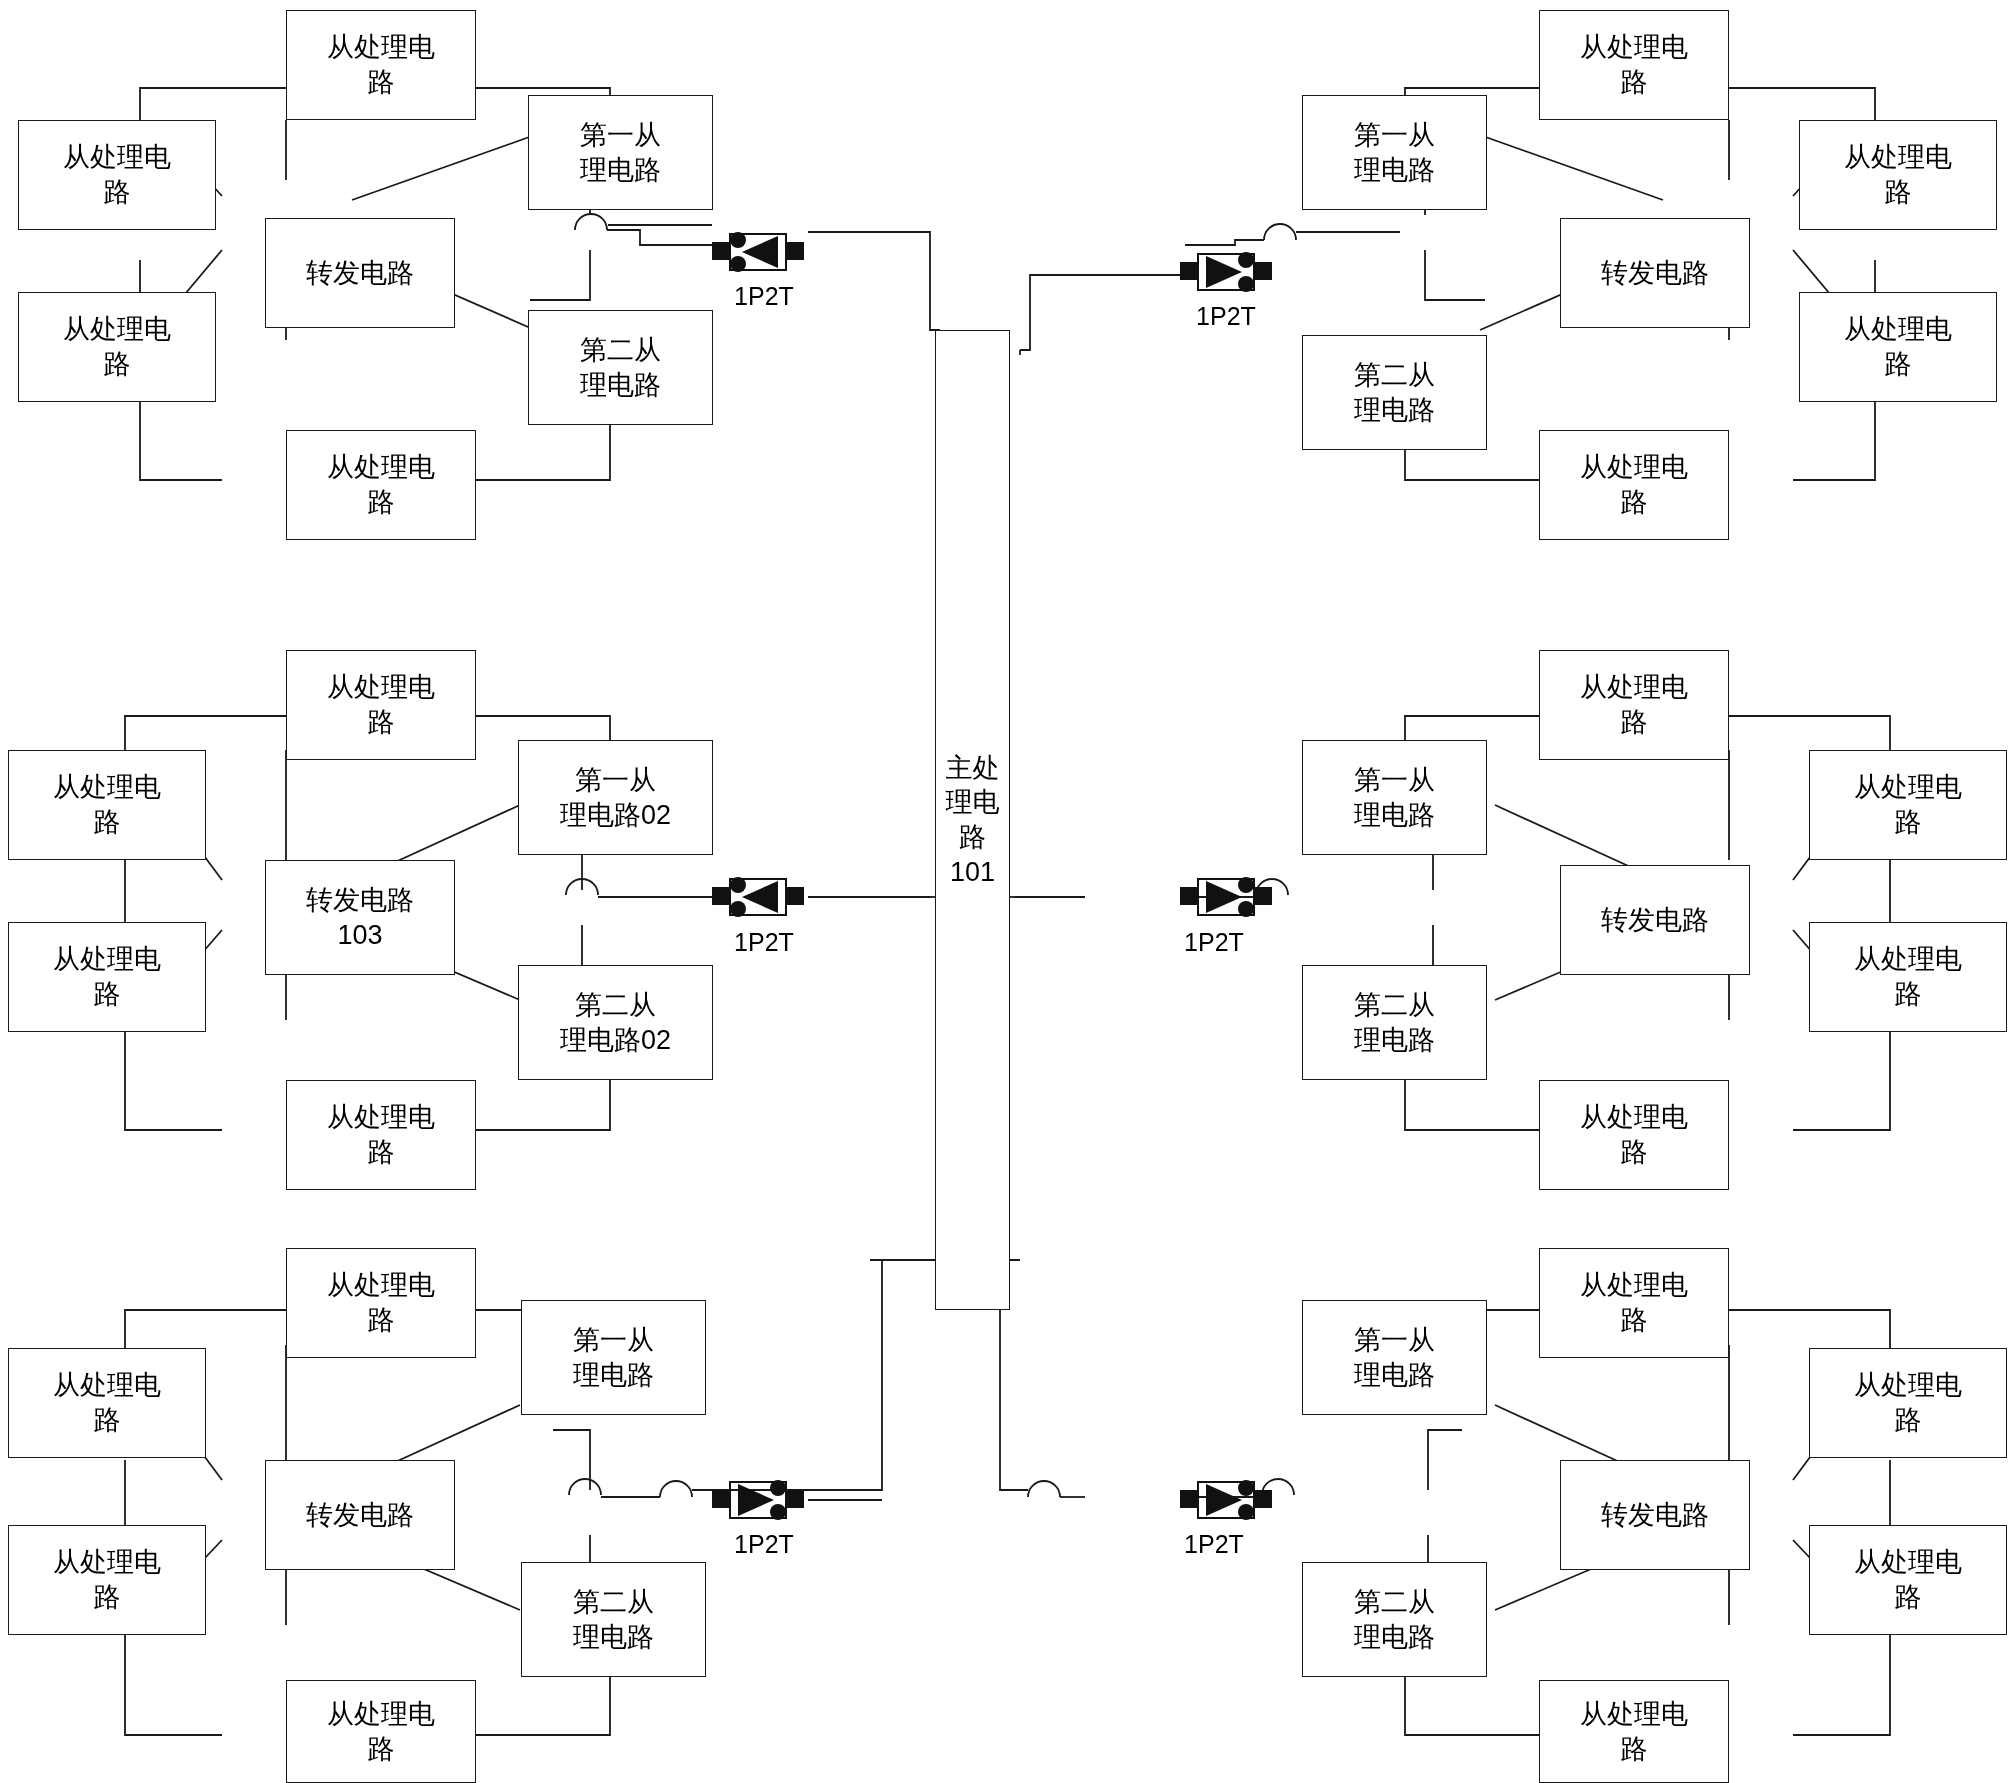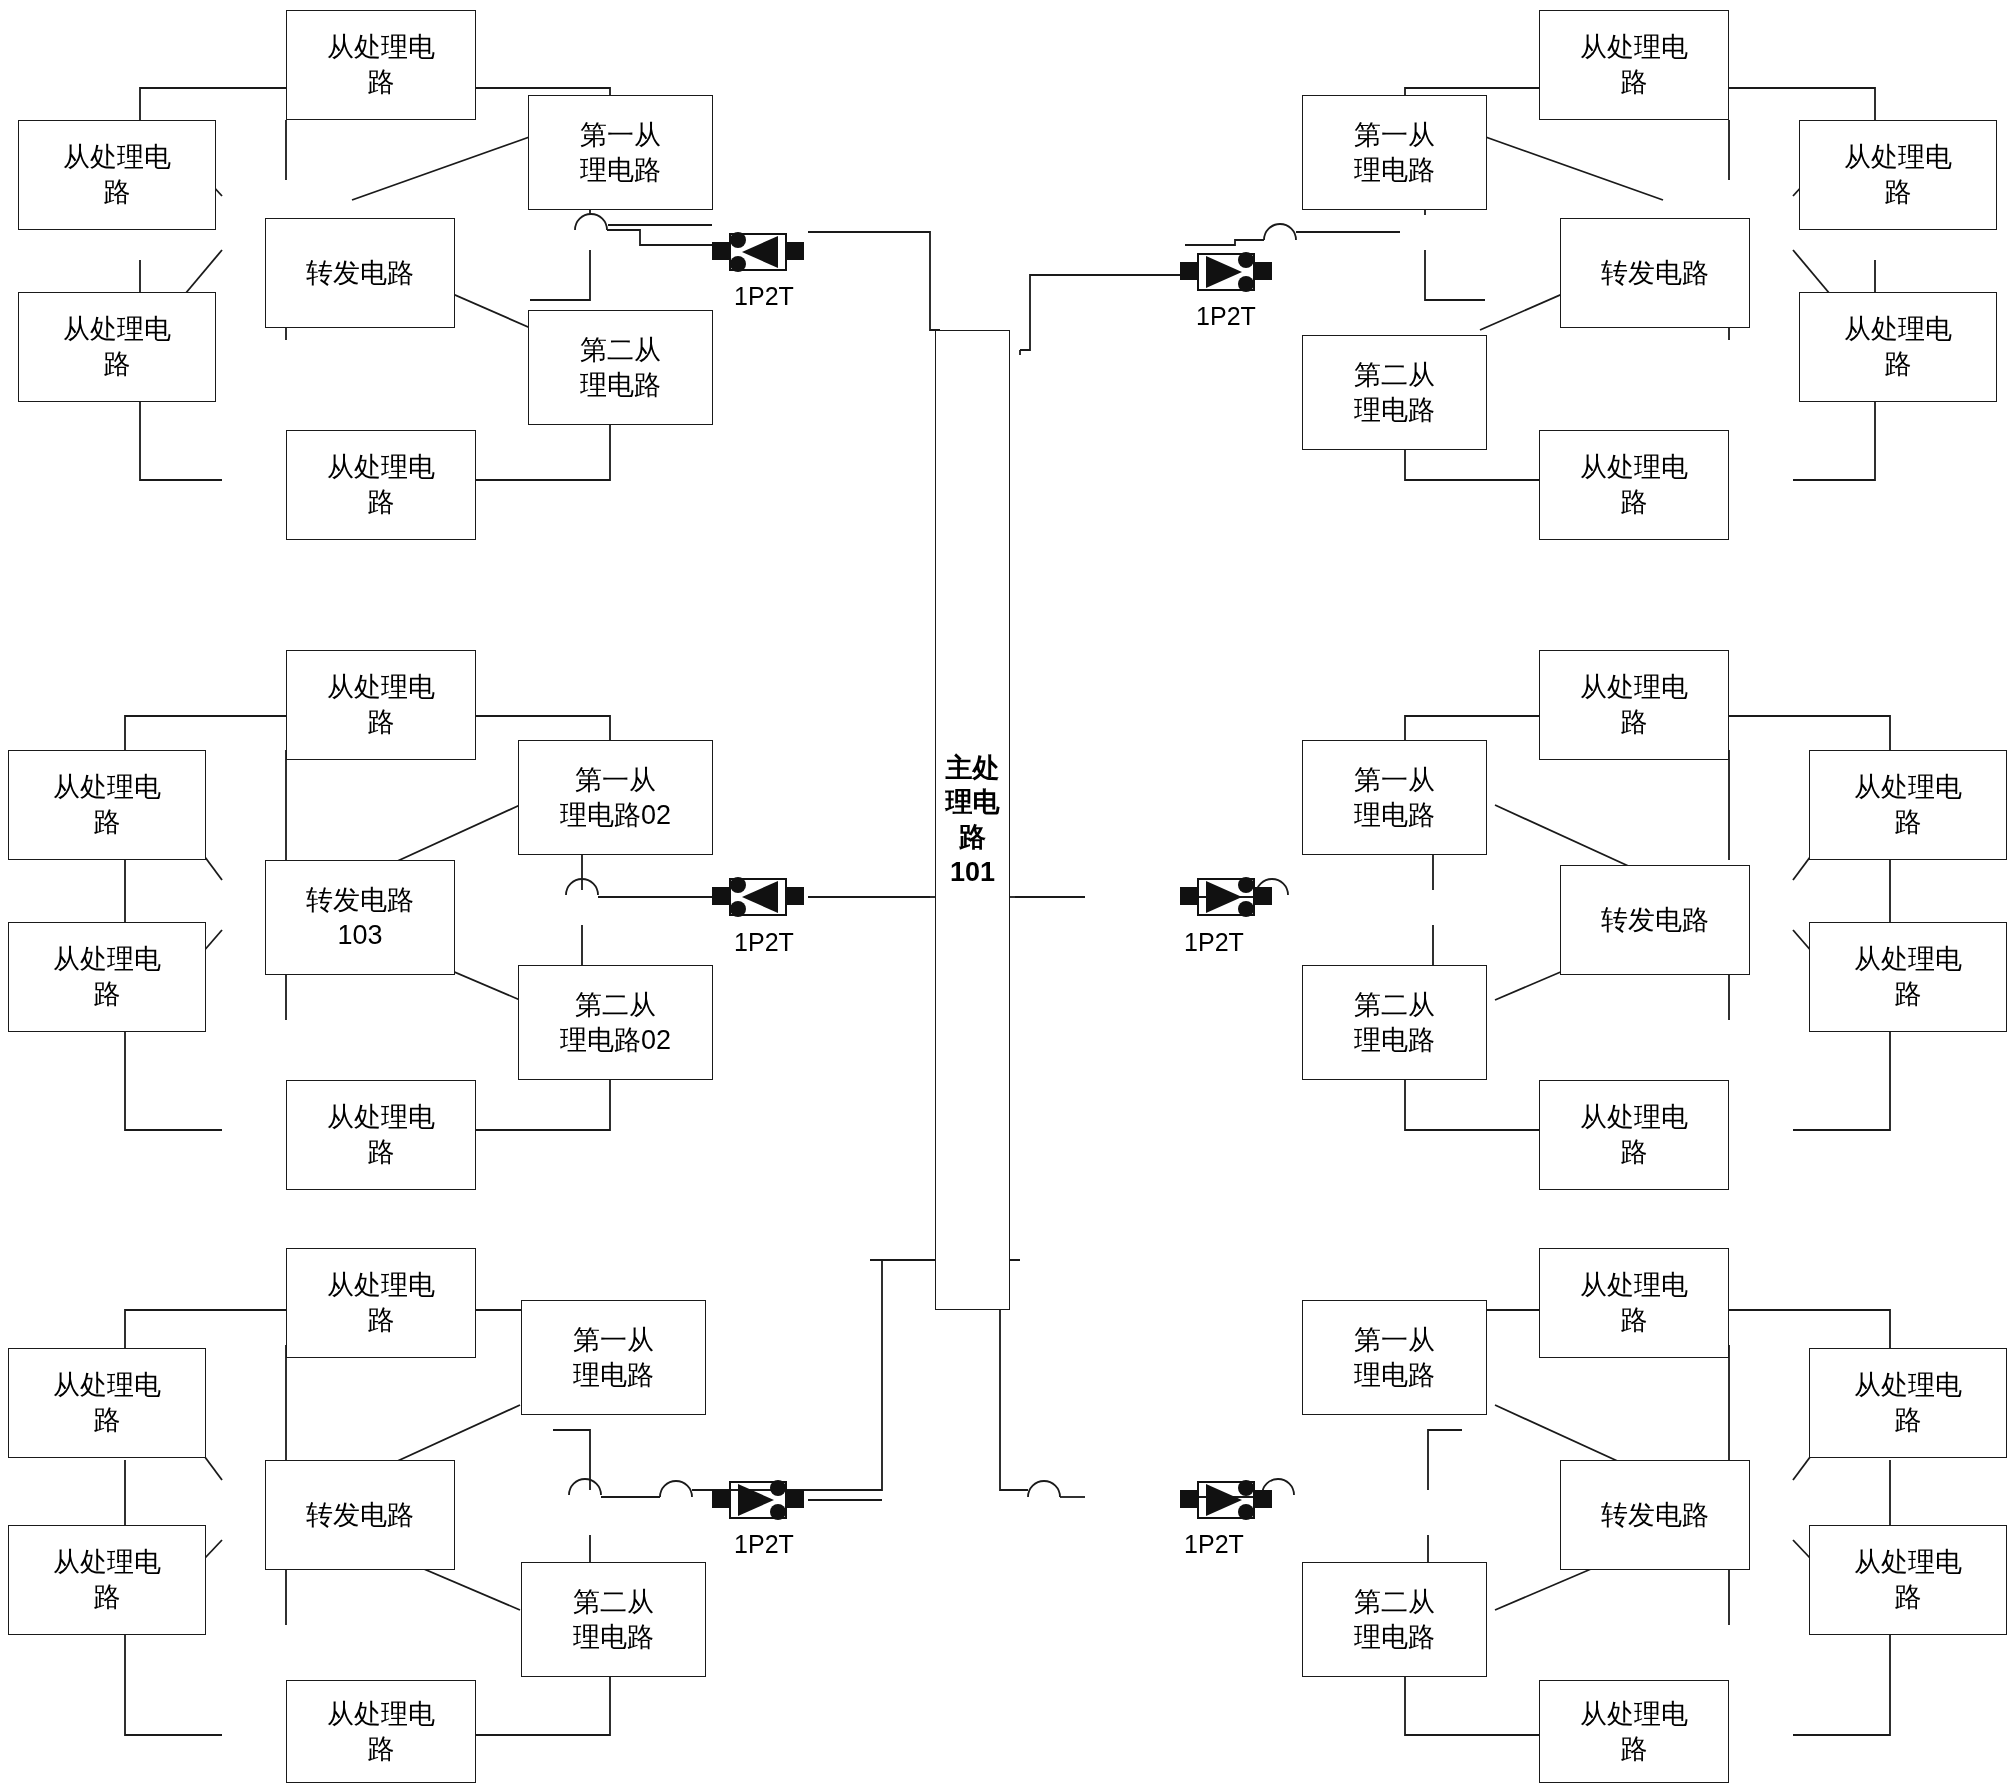--- a/index.html
+++ b/index.html
@@ -35,21 +35,20 @@
     justify-content: center;
     text-align: center;
     line-height: 1.28;
     color: #000000;
     font-size: 27px;
     padding: 2px 4px;
     white-space: pre-line;
   }
   .node.main {
     font-size: 27px;
-    font-weight: bold;
   }
   .switch {
     position: absolute;
     width: 92px;
     height: 44px;
   }
   .switch-label {
     position: absolute;
     font-size: 25px;
     color: #000000;

